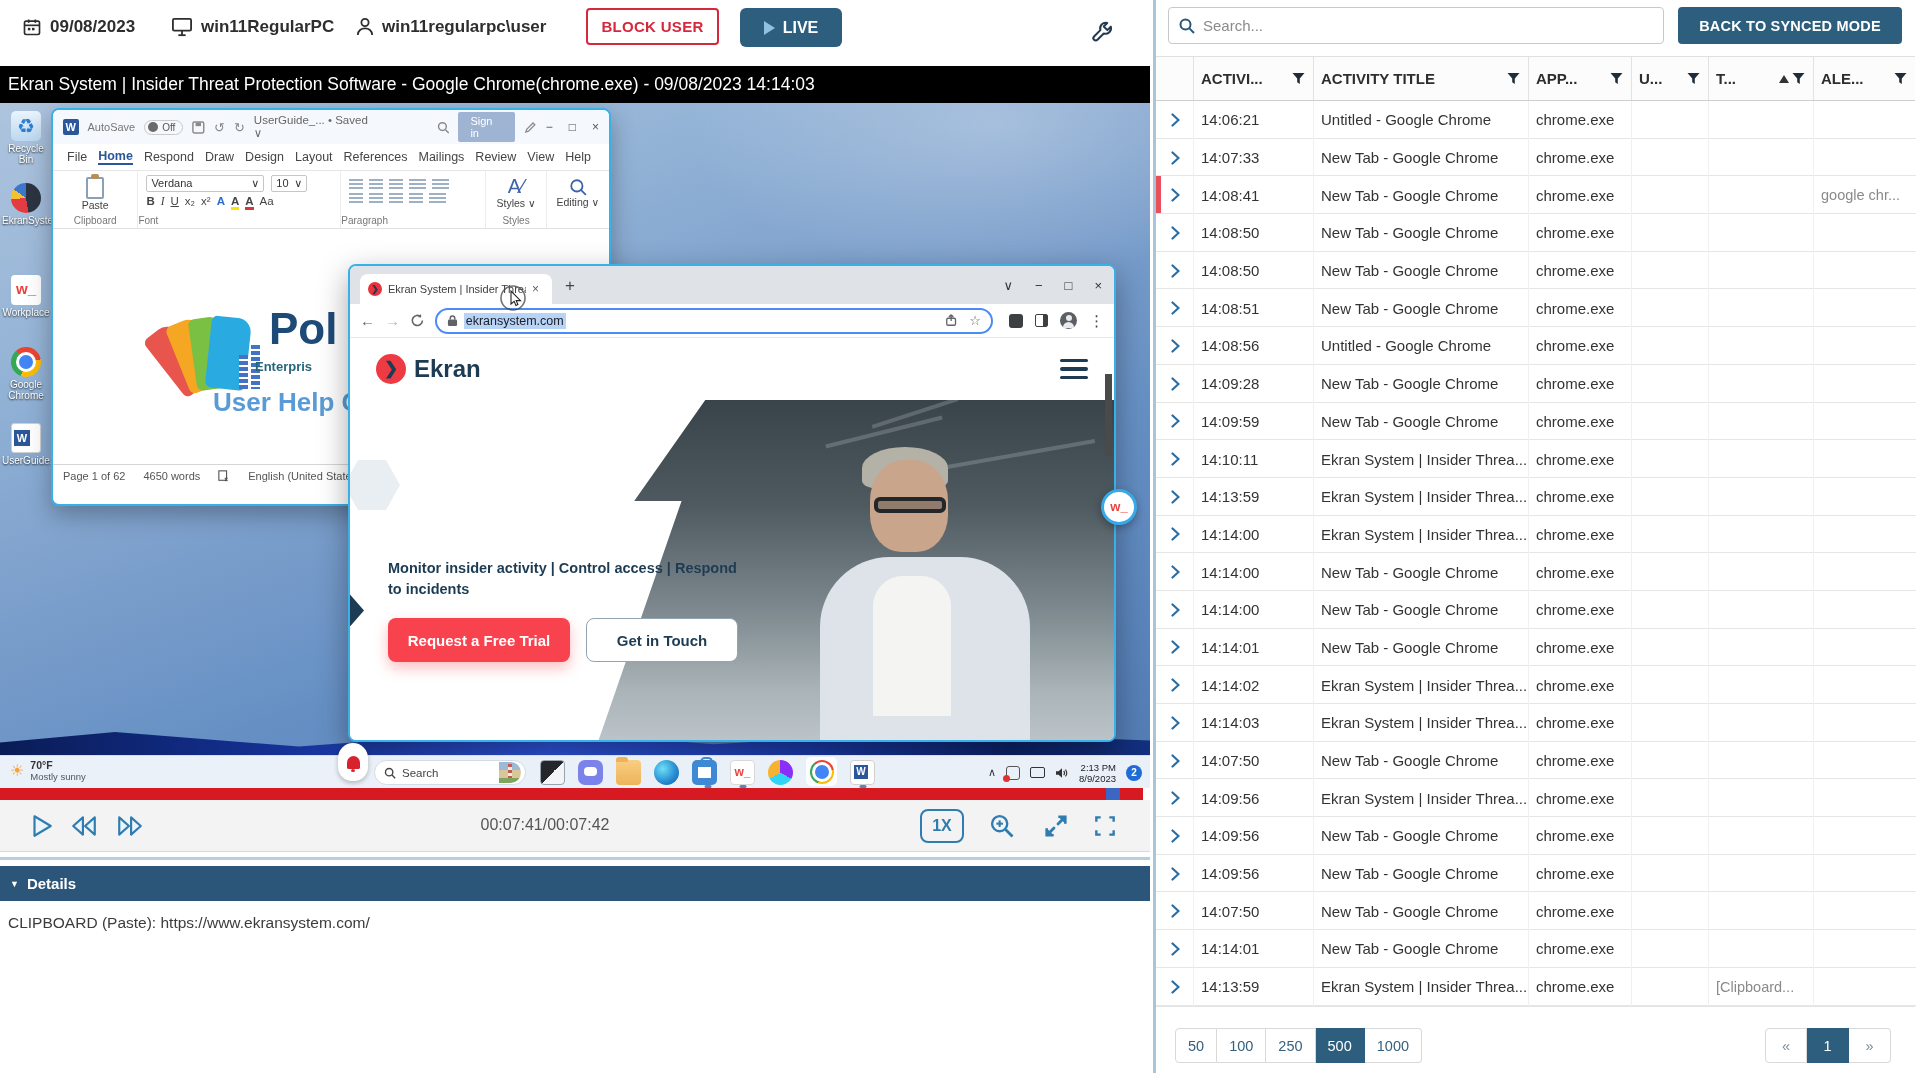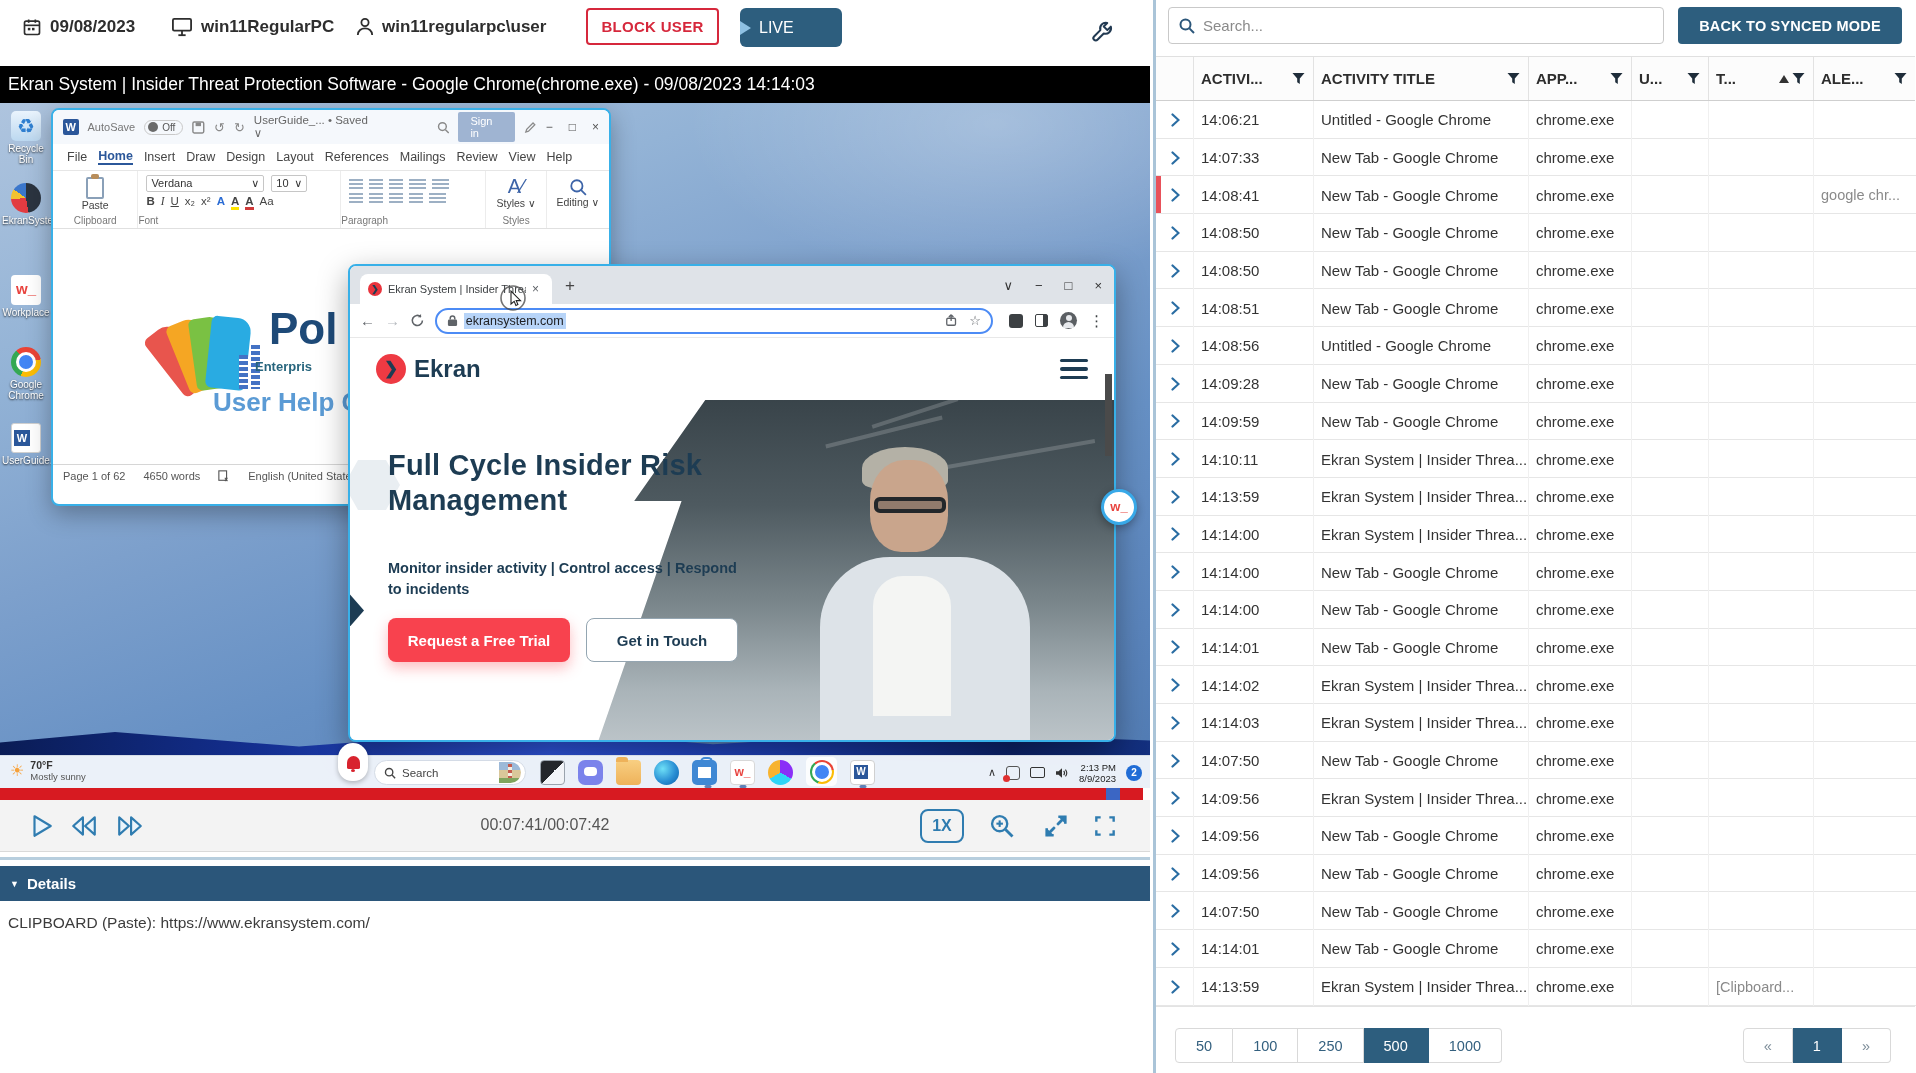--- a/index.html
+++ b/index.html
@@ -10,22 +10,22 @@
   
   .left { position:absolute; left:0; top:0; width:1150px; height:1073px; background:#fff; }
 
   .topbar { position:absolute; left:0; top:0; width:1150px; height:64px; background:#fff; }
   .meta { position:absolute; top:17px; display:flex; align-items:center; gap:8px;
           font-size:17px; font-weight:600; color:#2e2e2e; }
   .btn-block { position:absolute; left:586px; top:8px; width:133px; height:37px; background:#fff;
           border:2px solid #d6283c; border-radius:4px; color:#d6283c; font-weight:700; font-size:15px;
           display:flex; align-items:center; justify-content:center; letter-spacing:.3px; cursor:pointer; }
   .btn-live { position:absolute; left:740px; top:8px; width:102px; height:39px; background:#2d5e7e;
-          border-radius:6px; color:#fff; font-weight:400; font-size:16px; display:flex; align-items:center;
-          justify-content:flex-start; gap:8px; cursor:pointer; }
+          border-radius:6px; color:#fff; font-weight:700; font-size:16px; display:flex; align-items:center;
+          justify-content:center; gap:8px; cursor:pointer; }
   .live-tri { width:0; height:0; border-left:11px solid #8fc1e3; border-top:7px solid transparent;
           border-bottom:7px solid transparent; }
   .wrench { position:absolute; left:1088px; top:19px; cursor:pointer; }
 
   .blackbar { position:absolute; left:0; top:66px; width:1150px; height:37px; background:#000;
           color:#fff; font-size:17.5px; line-height:37px; padding-left:8px; white-space:nowrap; }
 
   
   .screen { position:absolute; left:0; top:103px; width:1150px; height:685px; overflow:hidden;
     background:linear-gradient(160deg,#aec4de 0%,#93b3d6 25%,#7da0cc 45%,#6690c4 65%,#5a84bb 85%,#507ab2 100%); }
@@ -254,21 +254,21 @@
   #rows { position:absolute; left:0; top:101px; width:878px; }
   .row { position:relative; height:37.7px; border-bottom:1px solid #e6e6e6; cursor:pointer; }
   .cell { display:flex; align-items:center; padding:0 6px 0 7px; font-size:15px; color:#333;
     border-right:1px solid #f0f0f0; white-space:nowrap; overflow:hidden; height:37.7px; }
   .cell:last-child { border-right:none; }
   .cell.dim { color:#8a8a8a; font-size:14.5px; }
   .chev { justify-content:center; }
   .alertstrip { position:absolute; left:0; top:0; width:5px; height:100%; background:#e8515a; }
   .pagebar { position:absolute; left:0; top:1006px; width:759px; height:67px; border-top:1px solid #e3e3e3; }
   .sizes { position:absolute; left:19px; top:21px; display:flex; }
-  .pgbtn { min-width:42px; height:35px; padding:0 20px; border:1px solid #d9d9d9; border-left:none;
+  .pgbtn { min-width:42px; height:35px; padding:0 12px; border:1px solid #d9d9d9; border-left:none;
     background:#fff; color:#34607f; font-size:14.5px; display:flex; align-items:center; justify-content:center;
     cursor:pointer; }
   .sizes .pgbtn:first-child { border-left:1px solid #d9d9d9; border-radius:4px 0 0 4px; }
   .sizes .pgbtn:last-child { border-radius:0 4px 4px 0; }
   .pgbtn.active { background:#2d5e7e; color:#fff; border-color:#2d5e7e; }
   .pager { position:absolute; right:24px; top:21px; display:flex; }
   .pager .pgbtn:first-child { border-left:1px solid #d9d9d9; border-radius:4px 0 0 4px; color:#7d8d99; }
   .pager .pgbtn:last-child { border-radius:0 4px 4px 0; color:#7d8d99; }
   svg { display:block; }
 </style>
@@ -372,21 +372,21 @@
             </svg>
           <span class="w-ctrl">
               <span>−</span>
               <span>□</span>
               <span>×</span>
             </span>
         </div>
         <div class="w-tabs" id="word-tabs">
             <span class="w-tab">File</span>
             <span class="w-tab active">Home</span>
-            <span class="w-tab">Insert</span>
+            <span class="w-tab">Respond</span>
             <span class="w-tab">Draw</span>
             <span class="w-tab">Design</span>
             <span class="w-tab">Layout</span>
             <span class="w-tab">References</span>
             <span class="w-tab">Mailings</span>
             <span class="w-tab">Review</span>
             <span class="w-tab">View</span>
             <span class="w-tab">Help</span>
           </div>
         <div class="w-ribbon">
@@ -528,24 +528,20 @@
           <span class="slat" style="left:78%;top:14%;width:150px;transform:rotate(-10deg)"></span>
           <span class="slat" style="left:68%;top:3%;width:90px;transform:rotate(-18deg)"></span>
           <span class="person-hair"></span>
           <span class="person-head"></span>
           <span class="person-shirt"></span>
           <span class="person-tee"></span>
           <span class="person-glasses"></span>
           <div class="hero-white"></div>
           <span class="hex"></span>
           <span class="wedge"></span>
-          <div class="hero-title">
-            <div>Full Cycle Insider Risk</div>
-            <div>Management</div>
-          </div>
           <div class="hero-sub">
             <div>Monitor insider activity | Control access | Respond</div>
             <div>to incidents</div>
           </div>
           <div class="hero-btns">
             <div class="cta-red">Request a Free Trial</div>
             <div class="cta-ghost">Get in Touch</div>
           </div>
         </div>
         <div class="c-scroll"></div>

